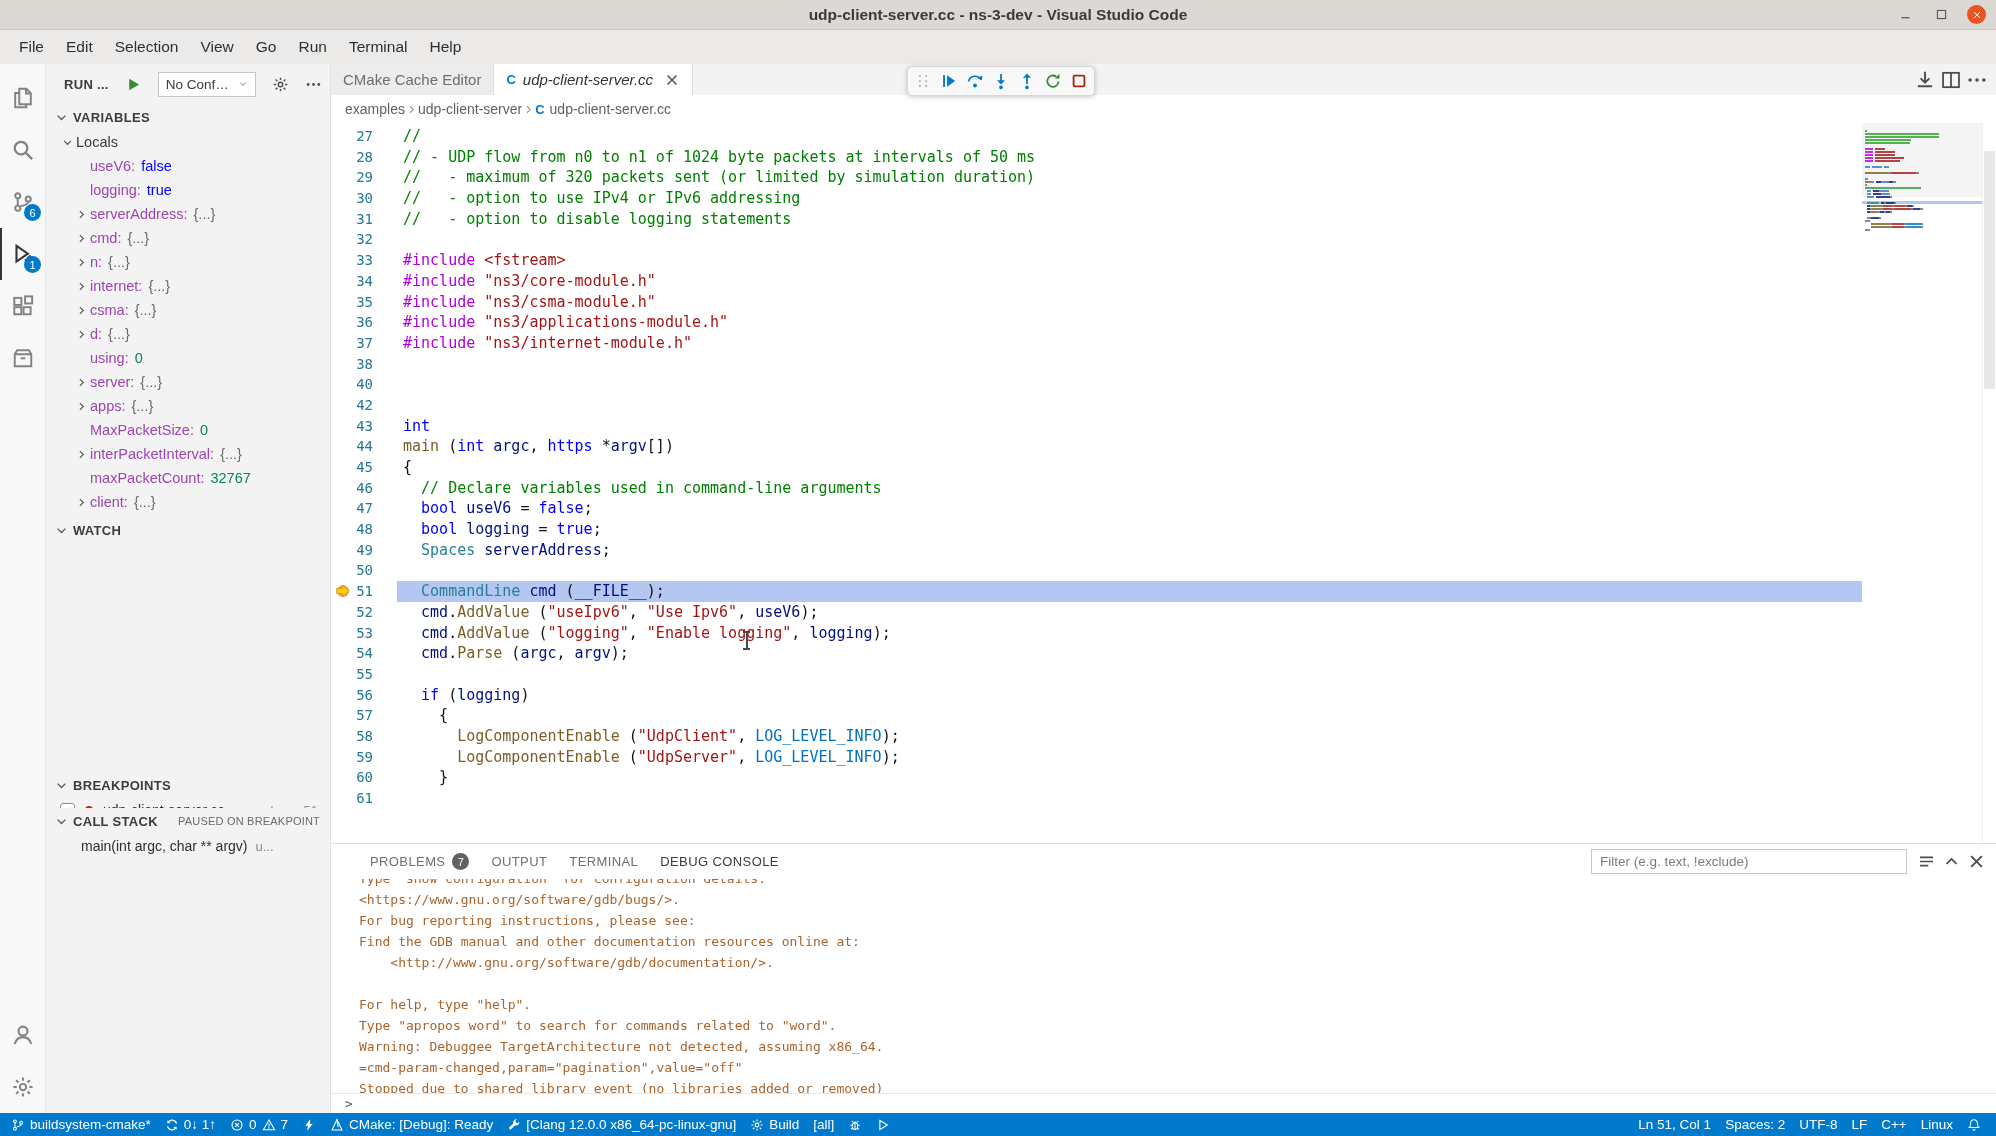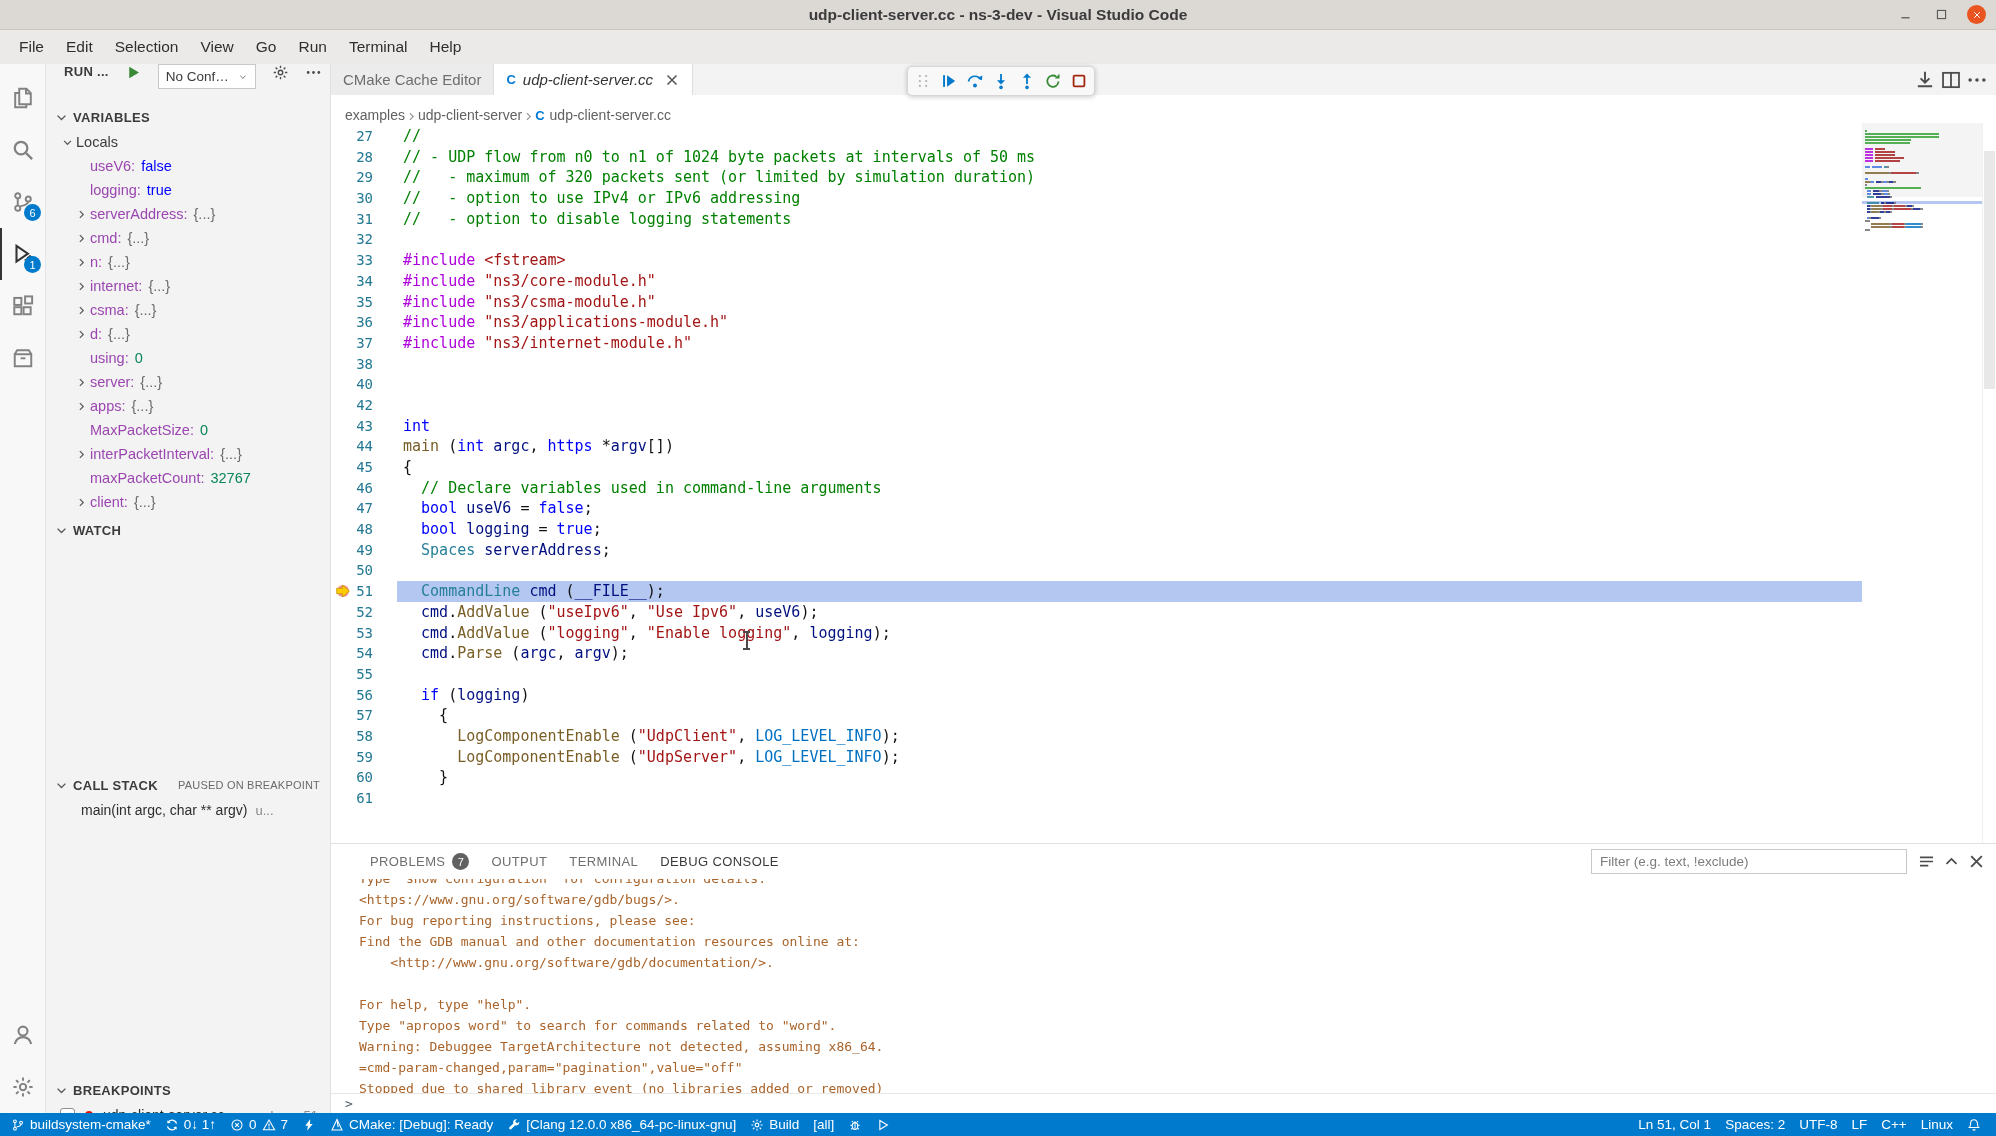--- a/index.html
+++ b/index.html
@@ -25,21 +25,21 @@
   
   .activitybar{width:46px;background:#f8f8f8;border-right:1px solid #e5e5e5;display:flex;flex-direction:column;align-items:stretch;padding-top:8px;flex:none}
   .act-item{height:52px;display:flex;align-items:center;justify-content:center;position:relative;color:#828282}
   .act-item.active{color:#343434;border-left:2px solid #343434}
   .act-item .ic{width:24px;height:24px}
   .act-badge{position:absolute;right:4px;bottom:7px;min-width:17px;height:17px;border-radius:9px;background:var(--accent);color:#fff;font-size:11px;display:flex;align-items:center;justify-content:center;padding:0 4px}
   .act-spacer{margin-top:auto}
 
   
   .sidebar{width:285px;background:#f3f3f3;border-right:1px solid #e0e0e0;display:flex;flex-direction:column;overflow:hidden;flex:none}
-  .run-header{height:40px;display:flex;align-items:flex-start;padding:0 8px 0 18px;gap:16px;flex:none}
+  .run-header{height:40px;display:flex;align-items:center;padding:0 8px 0 18px;gap:16px;flex:none}
   .run-title{font-size:13px;font-weight:bold;color:#3b3b3b;letter-spacing:.3px;white-space:nowrap}
   .cfg-play{color:#388a34;width:17px;height:17px}
   .config-select{display:flex;align-items:center;height:25px;border:1px solid #c8c8c8;background:#fff;padding:0 7px;font-size:13.5px;color:#3b3b3b;gap:8px;flex:1;min-width:0}
   .config-select .lbl{white-space:nowrap;overflow:hidden;text-overflow:ellipsis}
   .config-select .ic{width:12px;height:12px;color:#666;margin-left:auto}
   .hdr-ic{width:17px;height:17px;color:#4d4d4d}
   .sec{display:flex;flex-direction:column;overflow:hidden;flex:none}
   .sec-h{height:26px;display:flex;align-items:center;padding-left:8px;gap:4px;font-size:13px;font-weight:bold;color:#3b3b3b;letter-spacing:.3px;flex:none}
   .sec-h .ic{width:15px;height:15px;color:#5a5a5a}
   .sec-vars{height:413px}
@@ -71,21 +71,21 @@
   
   .editorzone{flex:1;display:flex;flex-direction:column;min-width:0;position:relative;background:#fff}
   .tabsrow{height:31px;background:#f3f3f3;display:flex;align-items:stretch;flex:none}
   .tab{display:flex;align-items:center;padding:0 12px;gap:7px;font-size:15px;background:#ececec;border-right:1px solid #dedede;color:#6e6e6e}
   .tab.active{background:#fff;color:#333}
   .tab.active .tab-label{font-style:italic}
   .tab-close{width:16px;height:16px;color:#585858;margin-left:4px}
   .c-icon{color:#0078d4;font-weight:bold;font-size:13px;font-family:"Liberation Sans",sans-serif}
   .tab-actions{margin-left:auto;display:flex;align-items:center;padding-right:8px;gap:4px}
   .tab-actions .ic{width:22px;height:22px;color:#4d4d4d}
-  .breadcrumbs{height:28px;display:flex;align-items:flex-end;padding-left:14px;gap:0;font-size:14px;color:#616161;background:#fff;flex:none}
+  .breadcrumbs{height:28px;display:flex;align-items:center;padding-left:14px;gap:0;font-size:14px;color:#616161;background:#fff;flex:none}
   .crumb{display:flex;align-items:center;gap:5px}
   .crumb-sep{width:13px;height:13px;color:#9a9a9a}
 
   
   .editorbody{flex:1;display:flex;min-height:0;position:relative}
   .code{flex:1;overflow:hidden;padding-top:3px;font-family:"DejaVu Sans Mono",monospace;font-size:15px}
   .cl{height:20.7px;display:flex;white-space:pre;line-height:20.7px}
   .ln{width:66px;flex:none;text-align:right;padding-right:24px;color:#237893;font-size:14px;position:relative}
   .lc{flex:1;color:#111;padding-left:6px}
   .cl.active .lc{background:var(--lineband)}
@@ -444,62 +444,62 @@
         <div class="sec-h">
           <span class="ic">
               <svg viewBox="0 0 16 16">
                 <path fill="none" stroke="currentColor" stroke-width="1.5" d="M3.8 6l4.2 4.2L12.2 6"></path>
               </svg>
             </span>
           <span>WATCH</span>
         </div>
       </div>
 
+      <div class="sec sec-bps">
+        <div class="sec-h">
+          <span class="ic">
+              <svg viewBox="0 0 16 16">
+                <path fill="none" stroke="currentColor" stroke-width="1.5" d="M3.8 6l4.2 4.2L12.2 6"></path>
+              </svg>
+            </span>
+          <span>BREAKPOINTS</span>
+        </div>
+        <div id="bpList">
+            <div class="bp-row">
+              <span class="bp-check">
+                <svg viewBox="0 0 16 16">
+                  <path fill="none" stroke="currentColor" stroke-width="1.8" d="M2.8 8.6l3.2 3L13.2 4.4"></path>
+                </svg>
+              </span>
+              <span class="ic bp-dot">
+                <svg viewBox="0 0 16 16">
+                  <circle cx="8" cy="8" r="4.6" fill="currentColor"></circle>
+                </svg>
+              </span>
+              <span class="bp-file">udp-client-server.cc</span>
+              <span class="bp-path">exampl...</span>
+              <span class="bp-line">51</span>
+            </div>
+          </div>
+      </div>
+
       <div class="sec sec-stack">
         <div class="sec-h">
           <span class="ic">
               <svg viewBox="0 0 16 16">
                 <path fill="none" stroke="currentColor" stroke-width="1.5" d="M3.8 6l4.2 4.2L12.2 6"></path>
               </svg>
             </span>
           <span>CALL STACK</span>
           <span class="cs-status">PAUSED ON BREAKPOINT</span>
         </div>
         <div class="frame-row">
           <span>main(int argc, char ** argv)</span>
           <span class="frame-file">u...</span>
         </div>
-      </div>
-
-      <div class="sec sec-bps">
-        <div class="sec-h">
-          <span class="ic">
-              <svg viewBox="0 0 16 16">
-                <path fill="none" stroke="currentColor" stroke-width="1.5" d="M3.8 6l4.2 4.2L12.2 6"></path>
-              </svg>
-            </span>
-          <span>BREAKPOINTS</span>
-        </div>
-        <div id="bpList">
-            <div class="bp-row">
-              <span class="bp-check">
-                <svg viewBox="0 0 16 16">
-                  <path fill="none" stroke="currentColor" stroke-width="1.8" d="M2.8 8.6l3.2 3L13.2 4.4"></path>
-                </svg>
-              </span>
-              <span class="ic bp-dot">
-                <svg viewBox="0 0 16 16">
-                  <circle cx="8" cy="8" r="4.6" fill="currentColor"></circle>
-                </svg>
-              </span>
-              <span class="bp-file">udp-client-server.cc</span>
-              <span class="bp-path">exampl...</span>
-              <span class="bp-line">51</span>
-            </div>
-          </div>
       </div>
     </div>
 
     <div class="editorzone">
       <div class="tabsrow">
         <span id="tabs" style="display:flex;align-items:stretch">
             <div class="tab">
               <span class="tab-label">CMake Cache Editor</span>
             </div>
             <div class="tab active">

